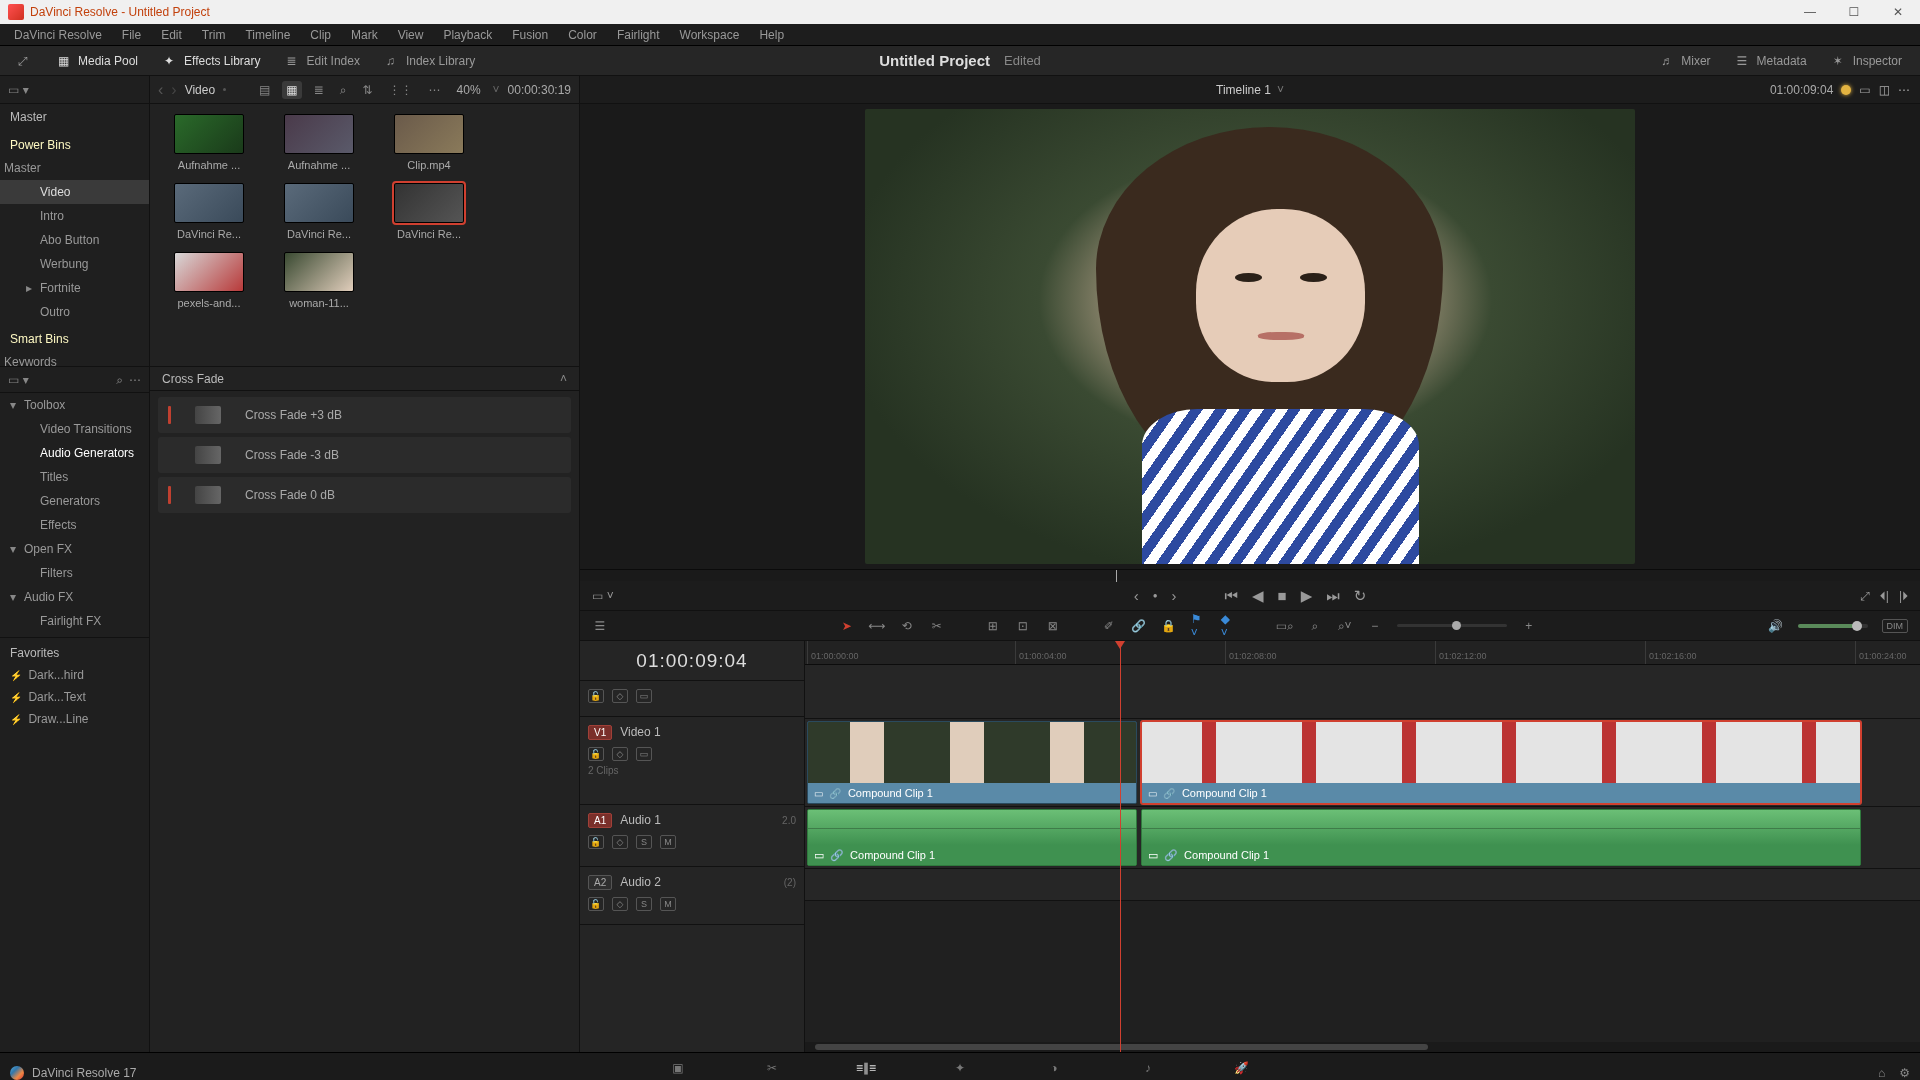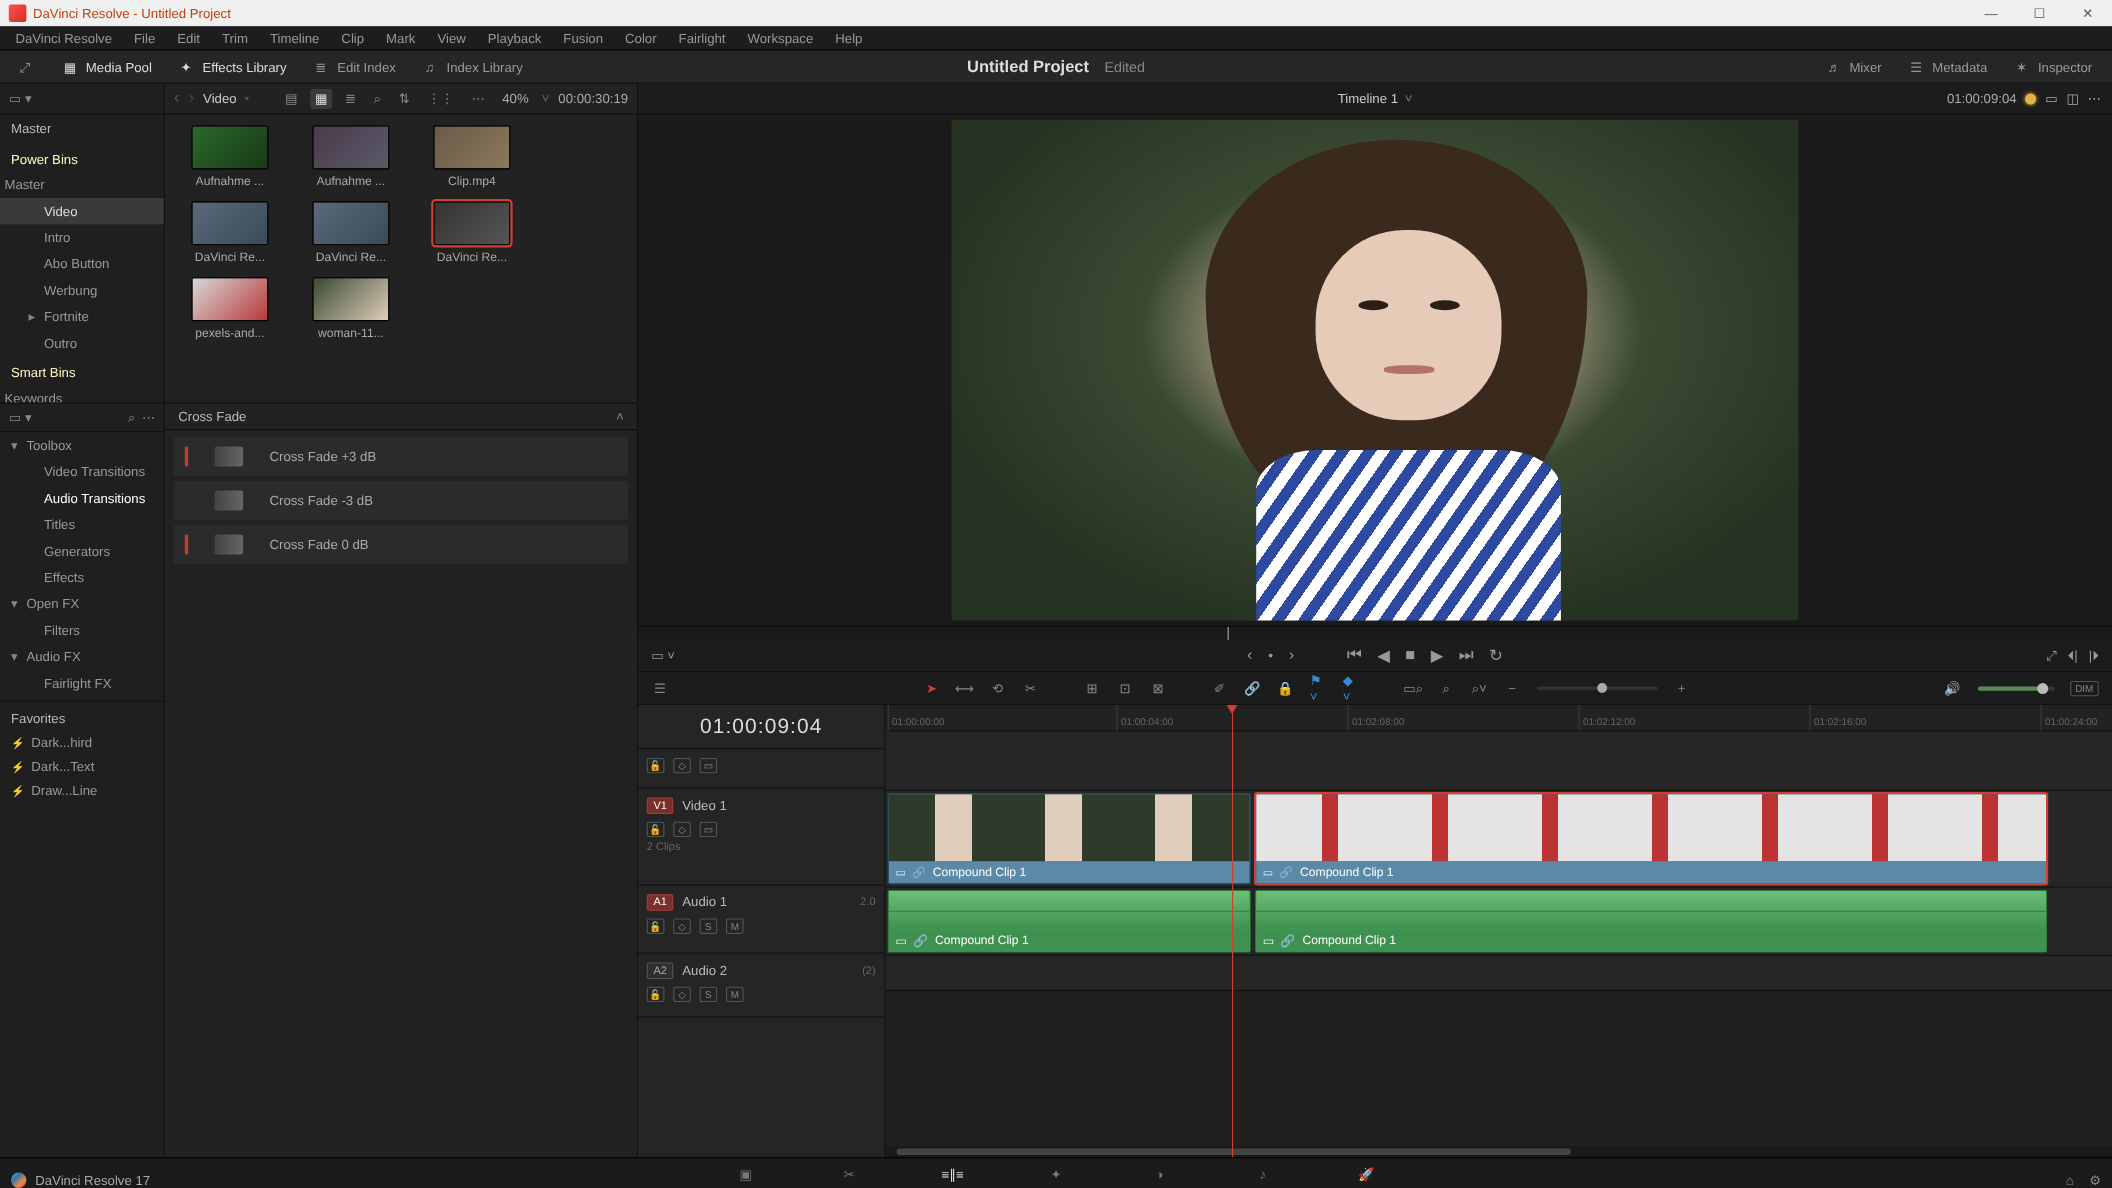--- a/index.html
+++ b/index.html
@@ -321,21 +321,21 @@
     <div class="fx-row">
       <div class="fx-sidebar">
         <div class="fx-tb">
           <span style="color:#888;cursor:pointer;">▭ ▾</span>
           <span class="spacer"></span>
           <span style="color:#888;cursor:pointer;">⌕</span>
           <span style="color:#888;cursor:pointer;">⋯</span>
         </div>
         <div class="fx-cat"><span class="chev">▾</span><span>Toolbox</span></div>
         <div class="fx-cat" style="padding-left:40px;">Video Transitions</div>
-        <div class="fx-cat sel" style="padding-left:40px;">Audio Transitions</div>
+        <div class="fx-cat sel" style="padding-left:40px;">Audio Generators</div>
         <div class="fx-cat" style="padding-left:40px;">Titles</div>
         <div class="fx-cat" style="padding-left:40px;">Generators</div>
         <div class="fx-cat" style="padding-left:40px;">Effects</div>
         <div class="fx-cat"><span class="chev">▾</span><span>Open FX</span></div>
         <div class="fx-cat" style="padding-left:40px;">Filters</div>
         <div class="fx-cat"><span class="chev">▾</span><span>Audio FX</span></div>
         <div class="fx-cat" style="padding-left:40px;">Fairlight FX</div>
         <div class="fav-sect">Favorites</div>
         <div class="fav-item">Dark...hird</div>
         <div class="fav-item">Dark...Text</div>

